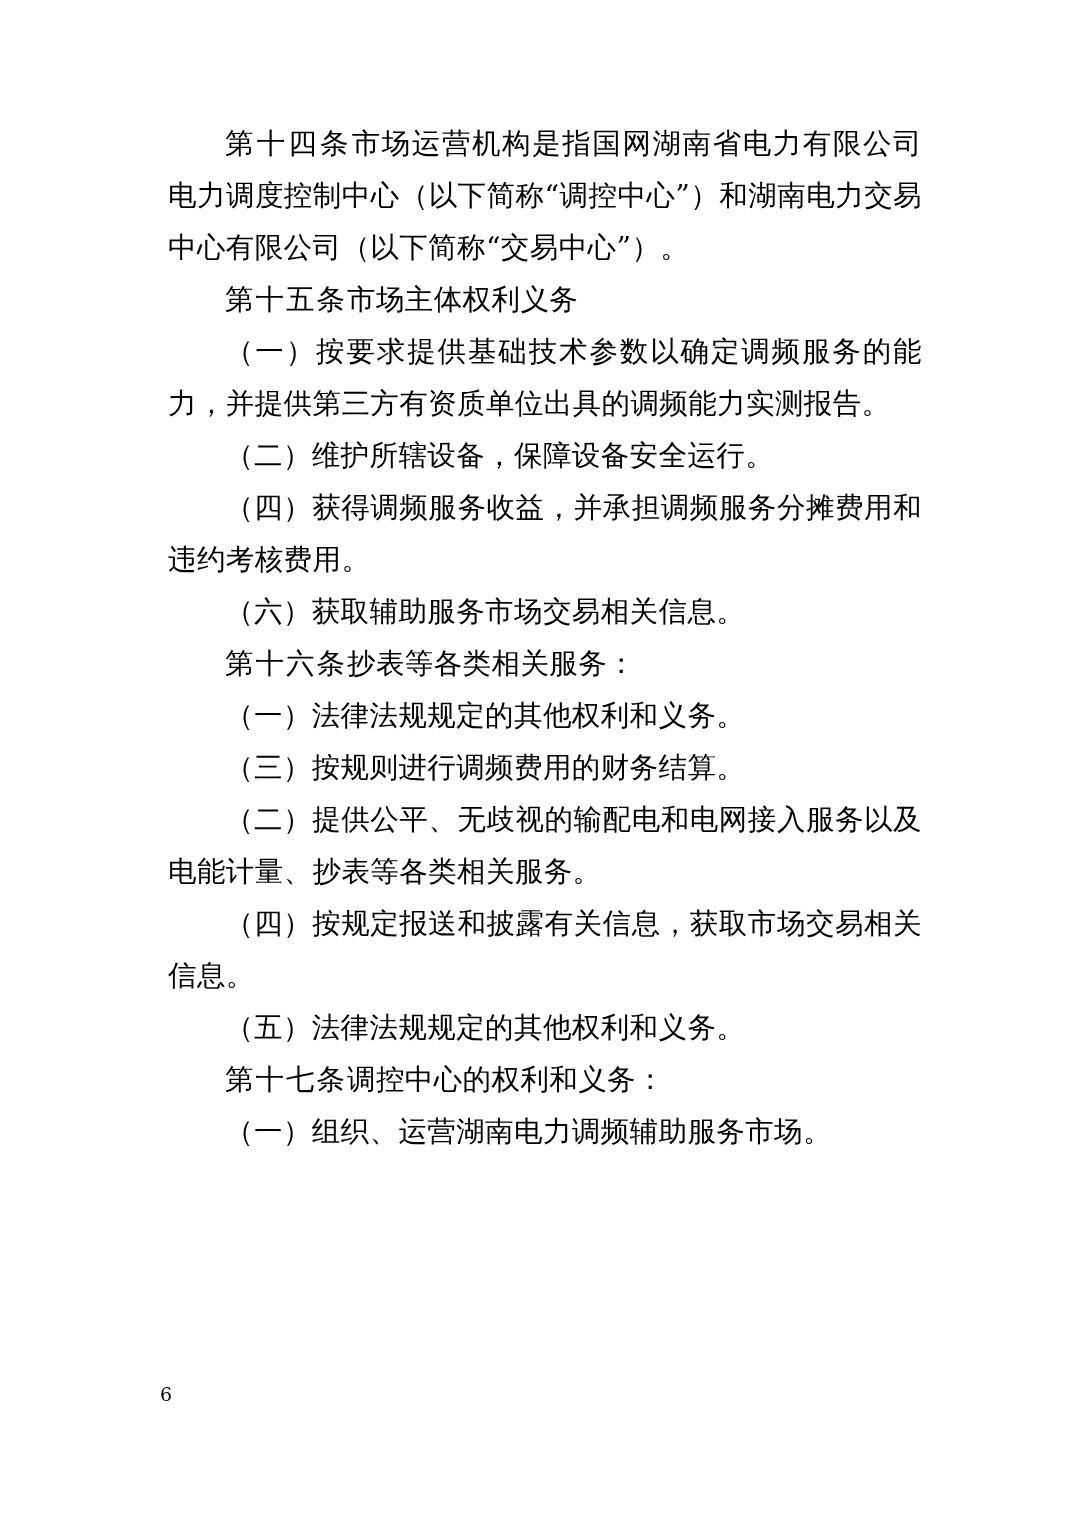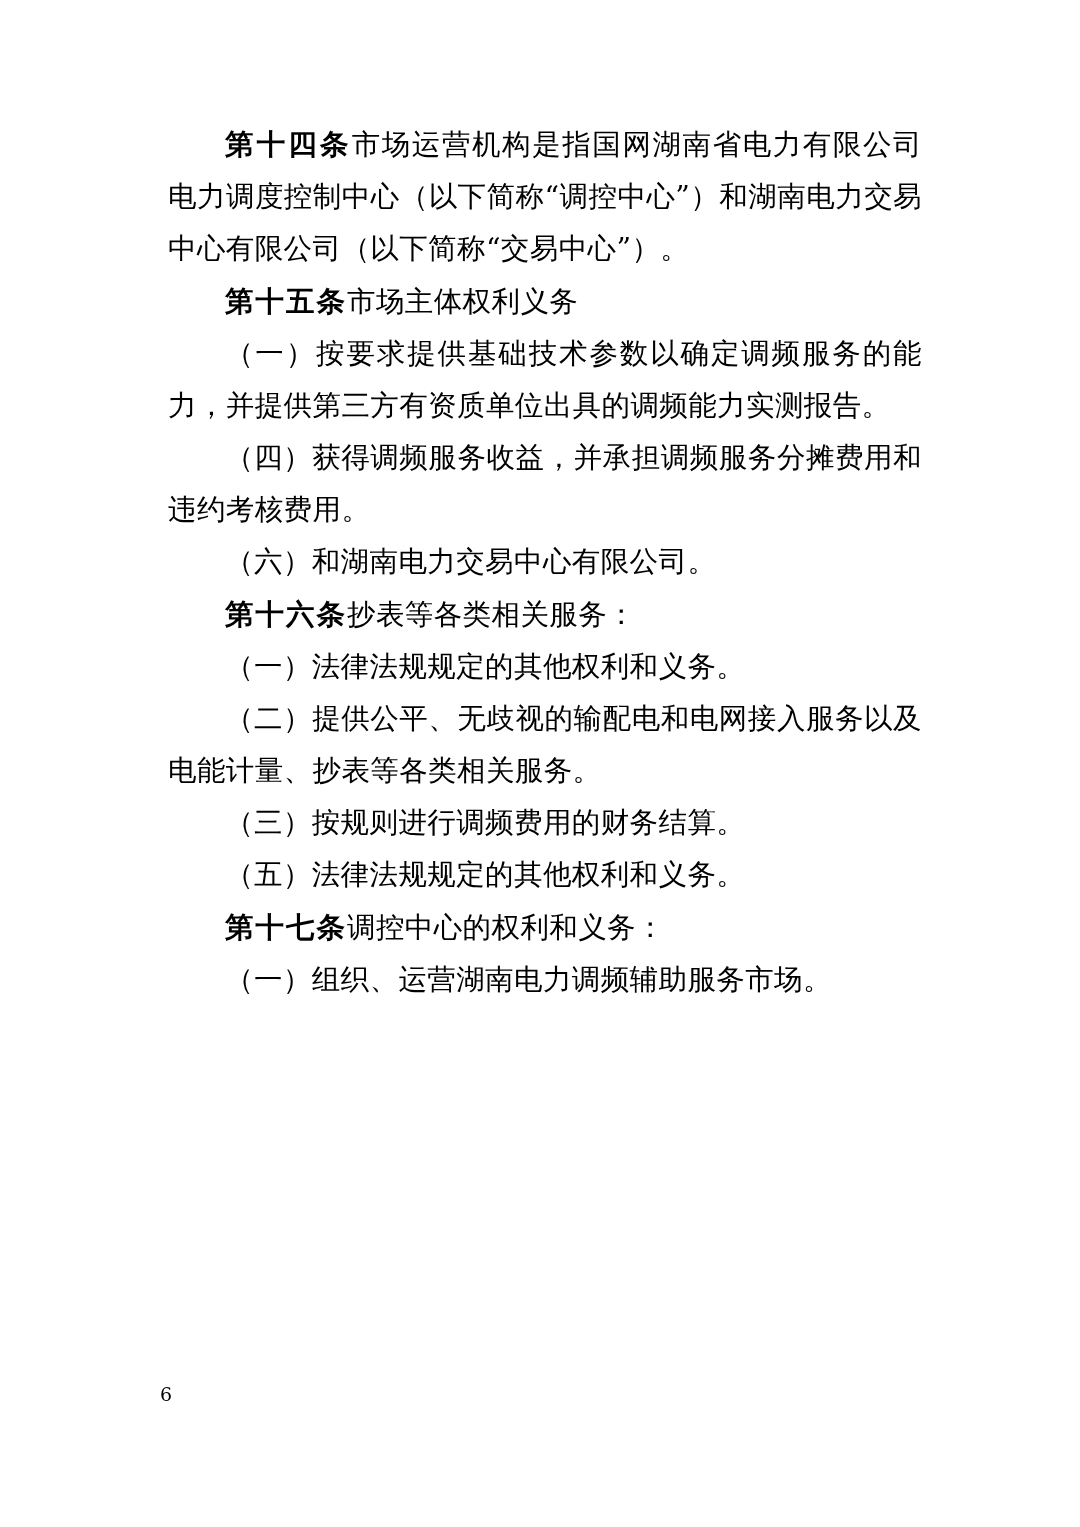--- a/index.html
+++ b/index.html
@@ -29,21 +29,21 @@
     line-height: 52px;
     text-align: justify;
     letter-spacing: 0.4px;
   }
   p.para {
     margin: 0;
     text-indent: 2em;
     white-space: normal;
   }
   .art-label {
-    font-weight: bold;
+    font-weight: normal;
     letter-spacing: 2px;
   }
   .art-body {
     letter-spacing: 0.4px;
   }
   .page-number {
     position: absolute;
     left: 160px;
     bottom: 122px;
     font-size: 19px;
@@ -59,30 +59,32 @@
 
     <p class="para">
       <span class="art-label">第十四条</span><span class="art-body">市场运营机构是指国网湖南省电力有限公司电力调度控制中心（以下简称“调控中心”）和湖南电力交易中心有限公司（以下简称“交易中心”）。</span>
     </p>
 
     <p class="para">
       <span class="art-label">第十五条</span><span class="art-body">市场主体权利义务</span>
     </p>
 
     <p class="para">（一）按要求提供基础技术参数以确定调频服务的能力，并提供第三方有资质单位出具的调频能力实测报告。</p>
+    <p class="para">（二）维护所辖设备，保障设备安全运行。</p>
     <p class="para">（四）获得调频服务收益，并承担调频服务分摊费用和违约考核费用。</p>
-    <p class="para">（六）和湖南电力交易中心有限公司。</p>
+    <p class="para">（六）获取辅助服务市场交易相关信息。</p>
 
     <p class="para">
       <span class="art-label">第十六条</span><span class="art-body">抄表等各类相关服务：</span>
     </p>
 
     <p class="para">（一）法律法规规定的其他权利和义务。</p>
+    <p class="para">（三）按规则进行调频费用的财务结算。</p>
     <p class="para">（二）提供公平、无歧视的输配电和电网接入服务以及电能计量、抄表等各类相关服务。</p>
-    <p class="para">（三）按规则进行调频费用的财务结算。</p>
+    <p class="para">（四）按规定报送和披露有关信息，获取市场交易相关信息。</p>
     <p class="para">（五）法律法规规定的其他权利和义务。</p>
 
     <p class="para">
       <span class="art-label">第十七条</span><span class="art-body">调控中心的权利和义务：</span>
     </p>
 
     <p class="para">（一）组织、运营湖南电力调频辅助服务市场。</p>
 
   </div>
 </div>

